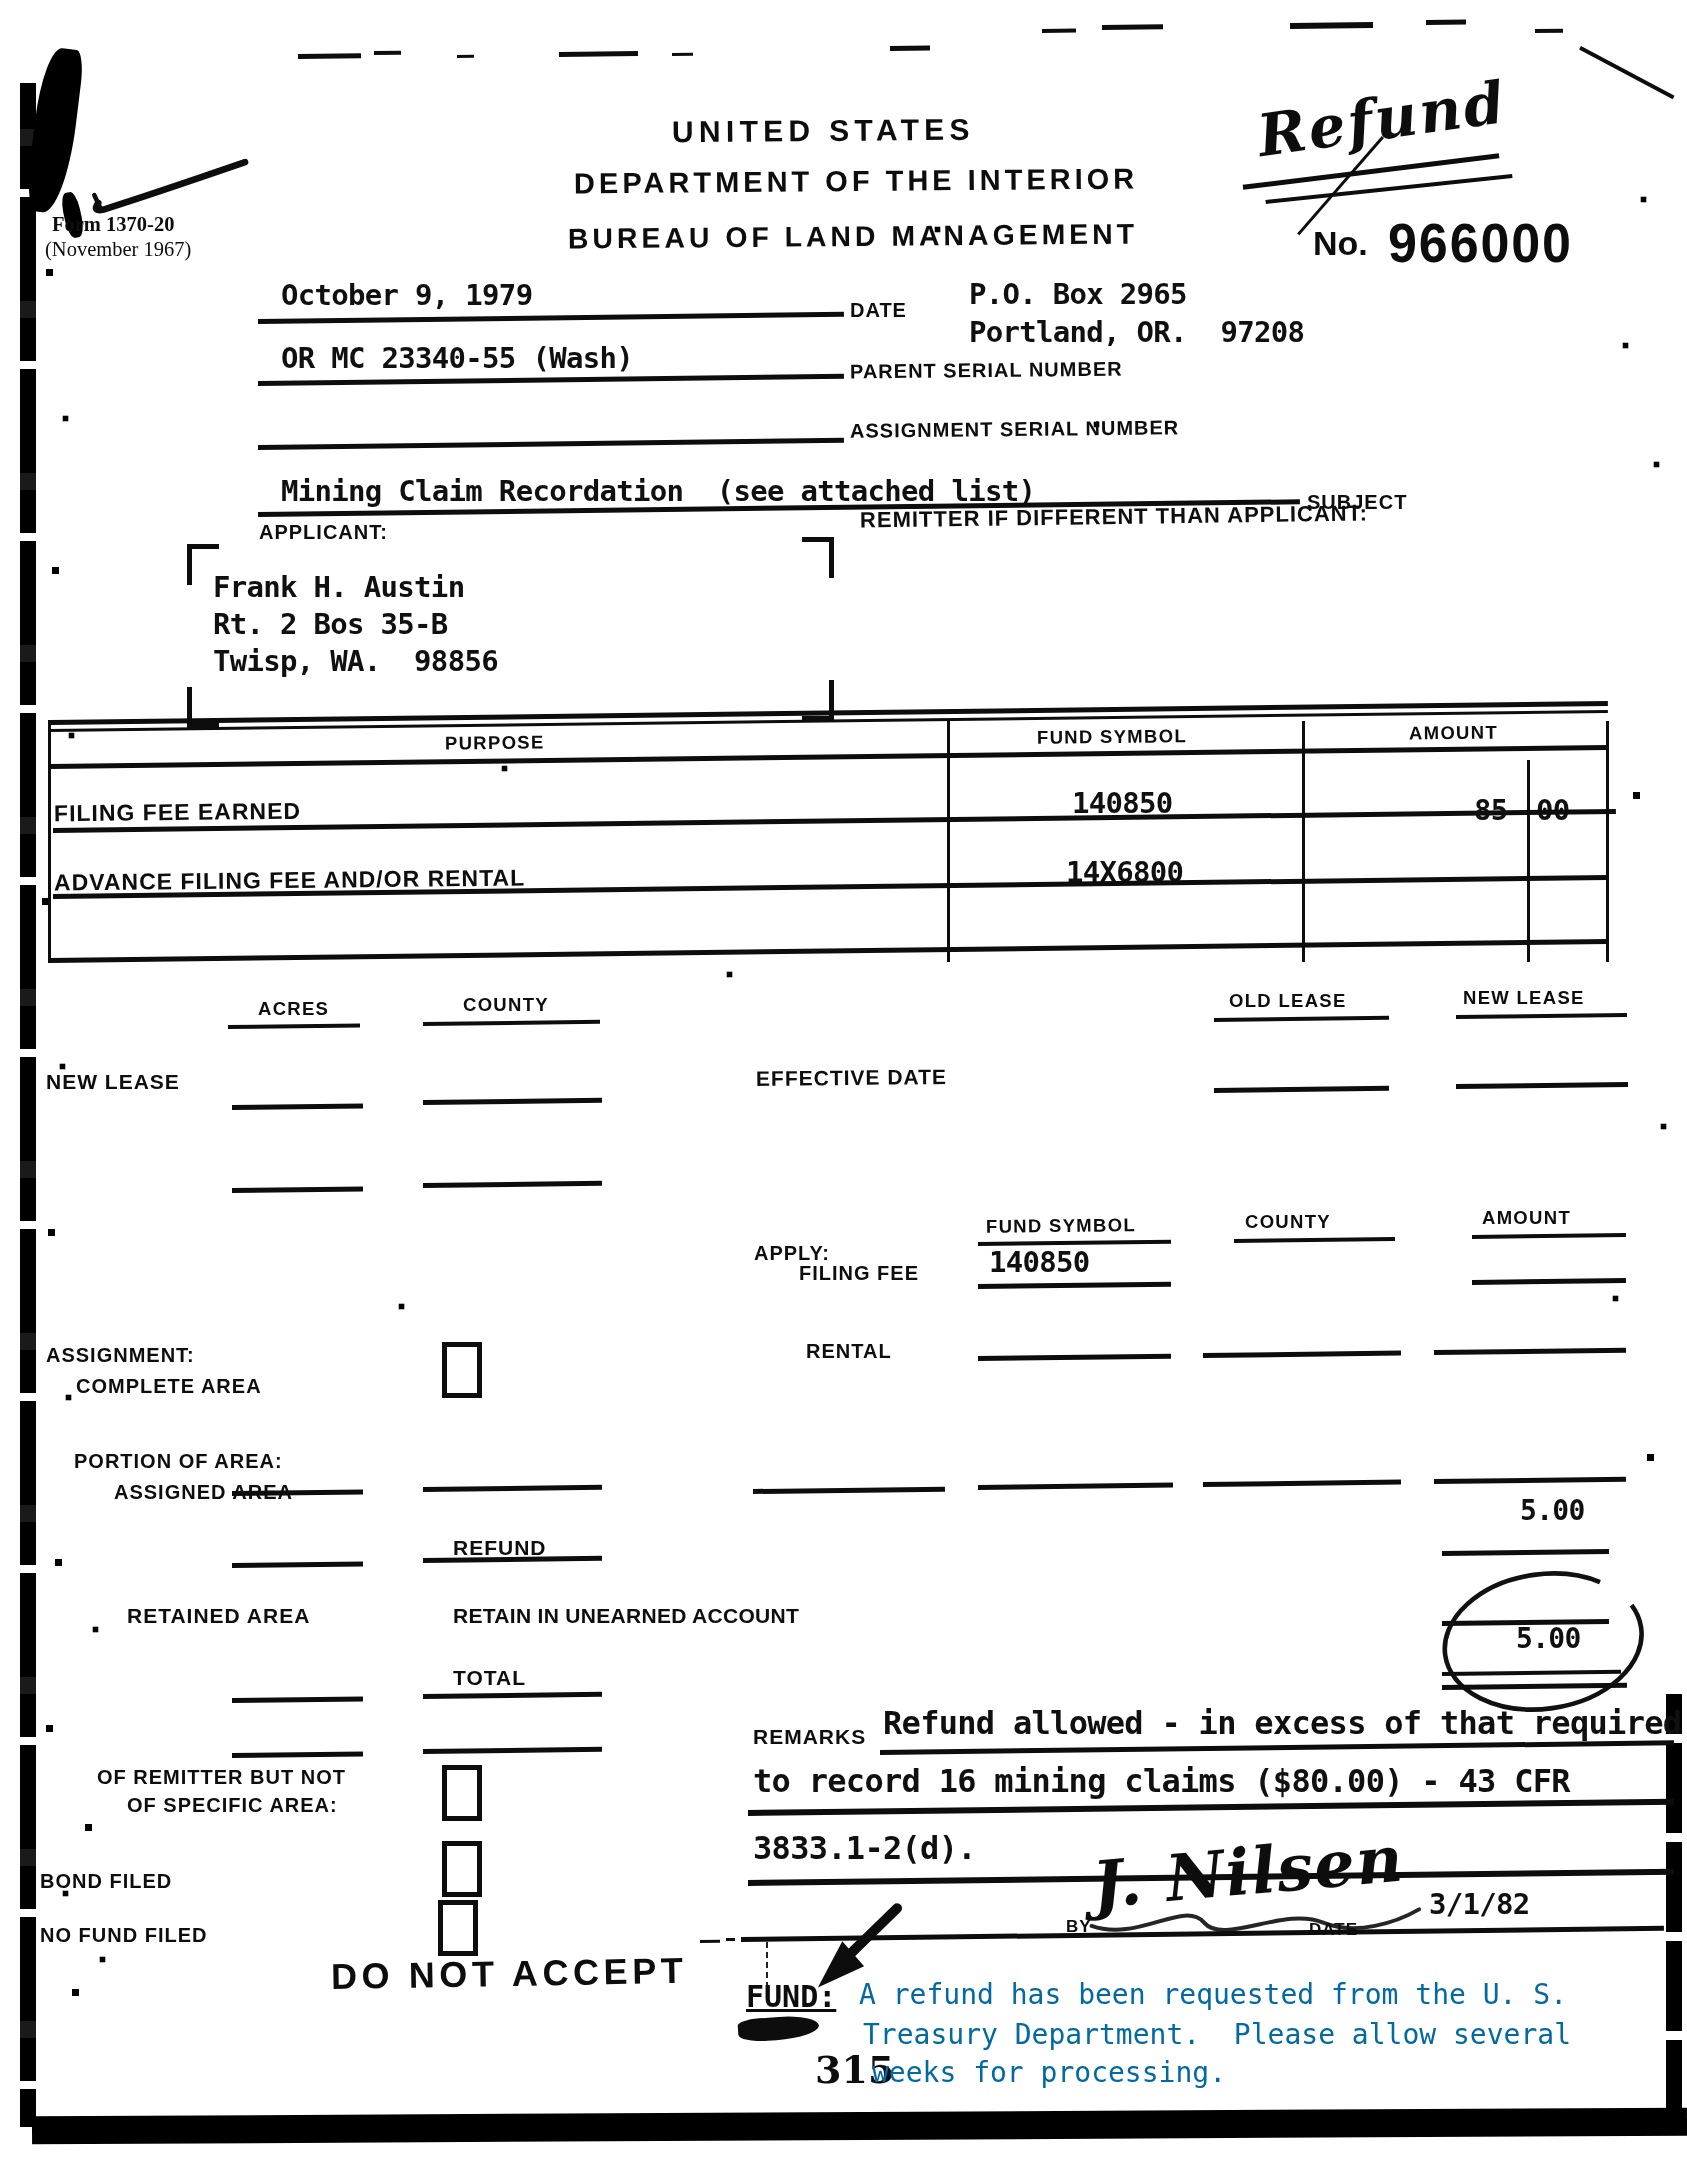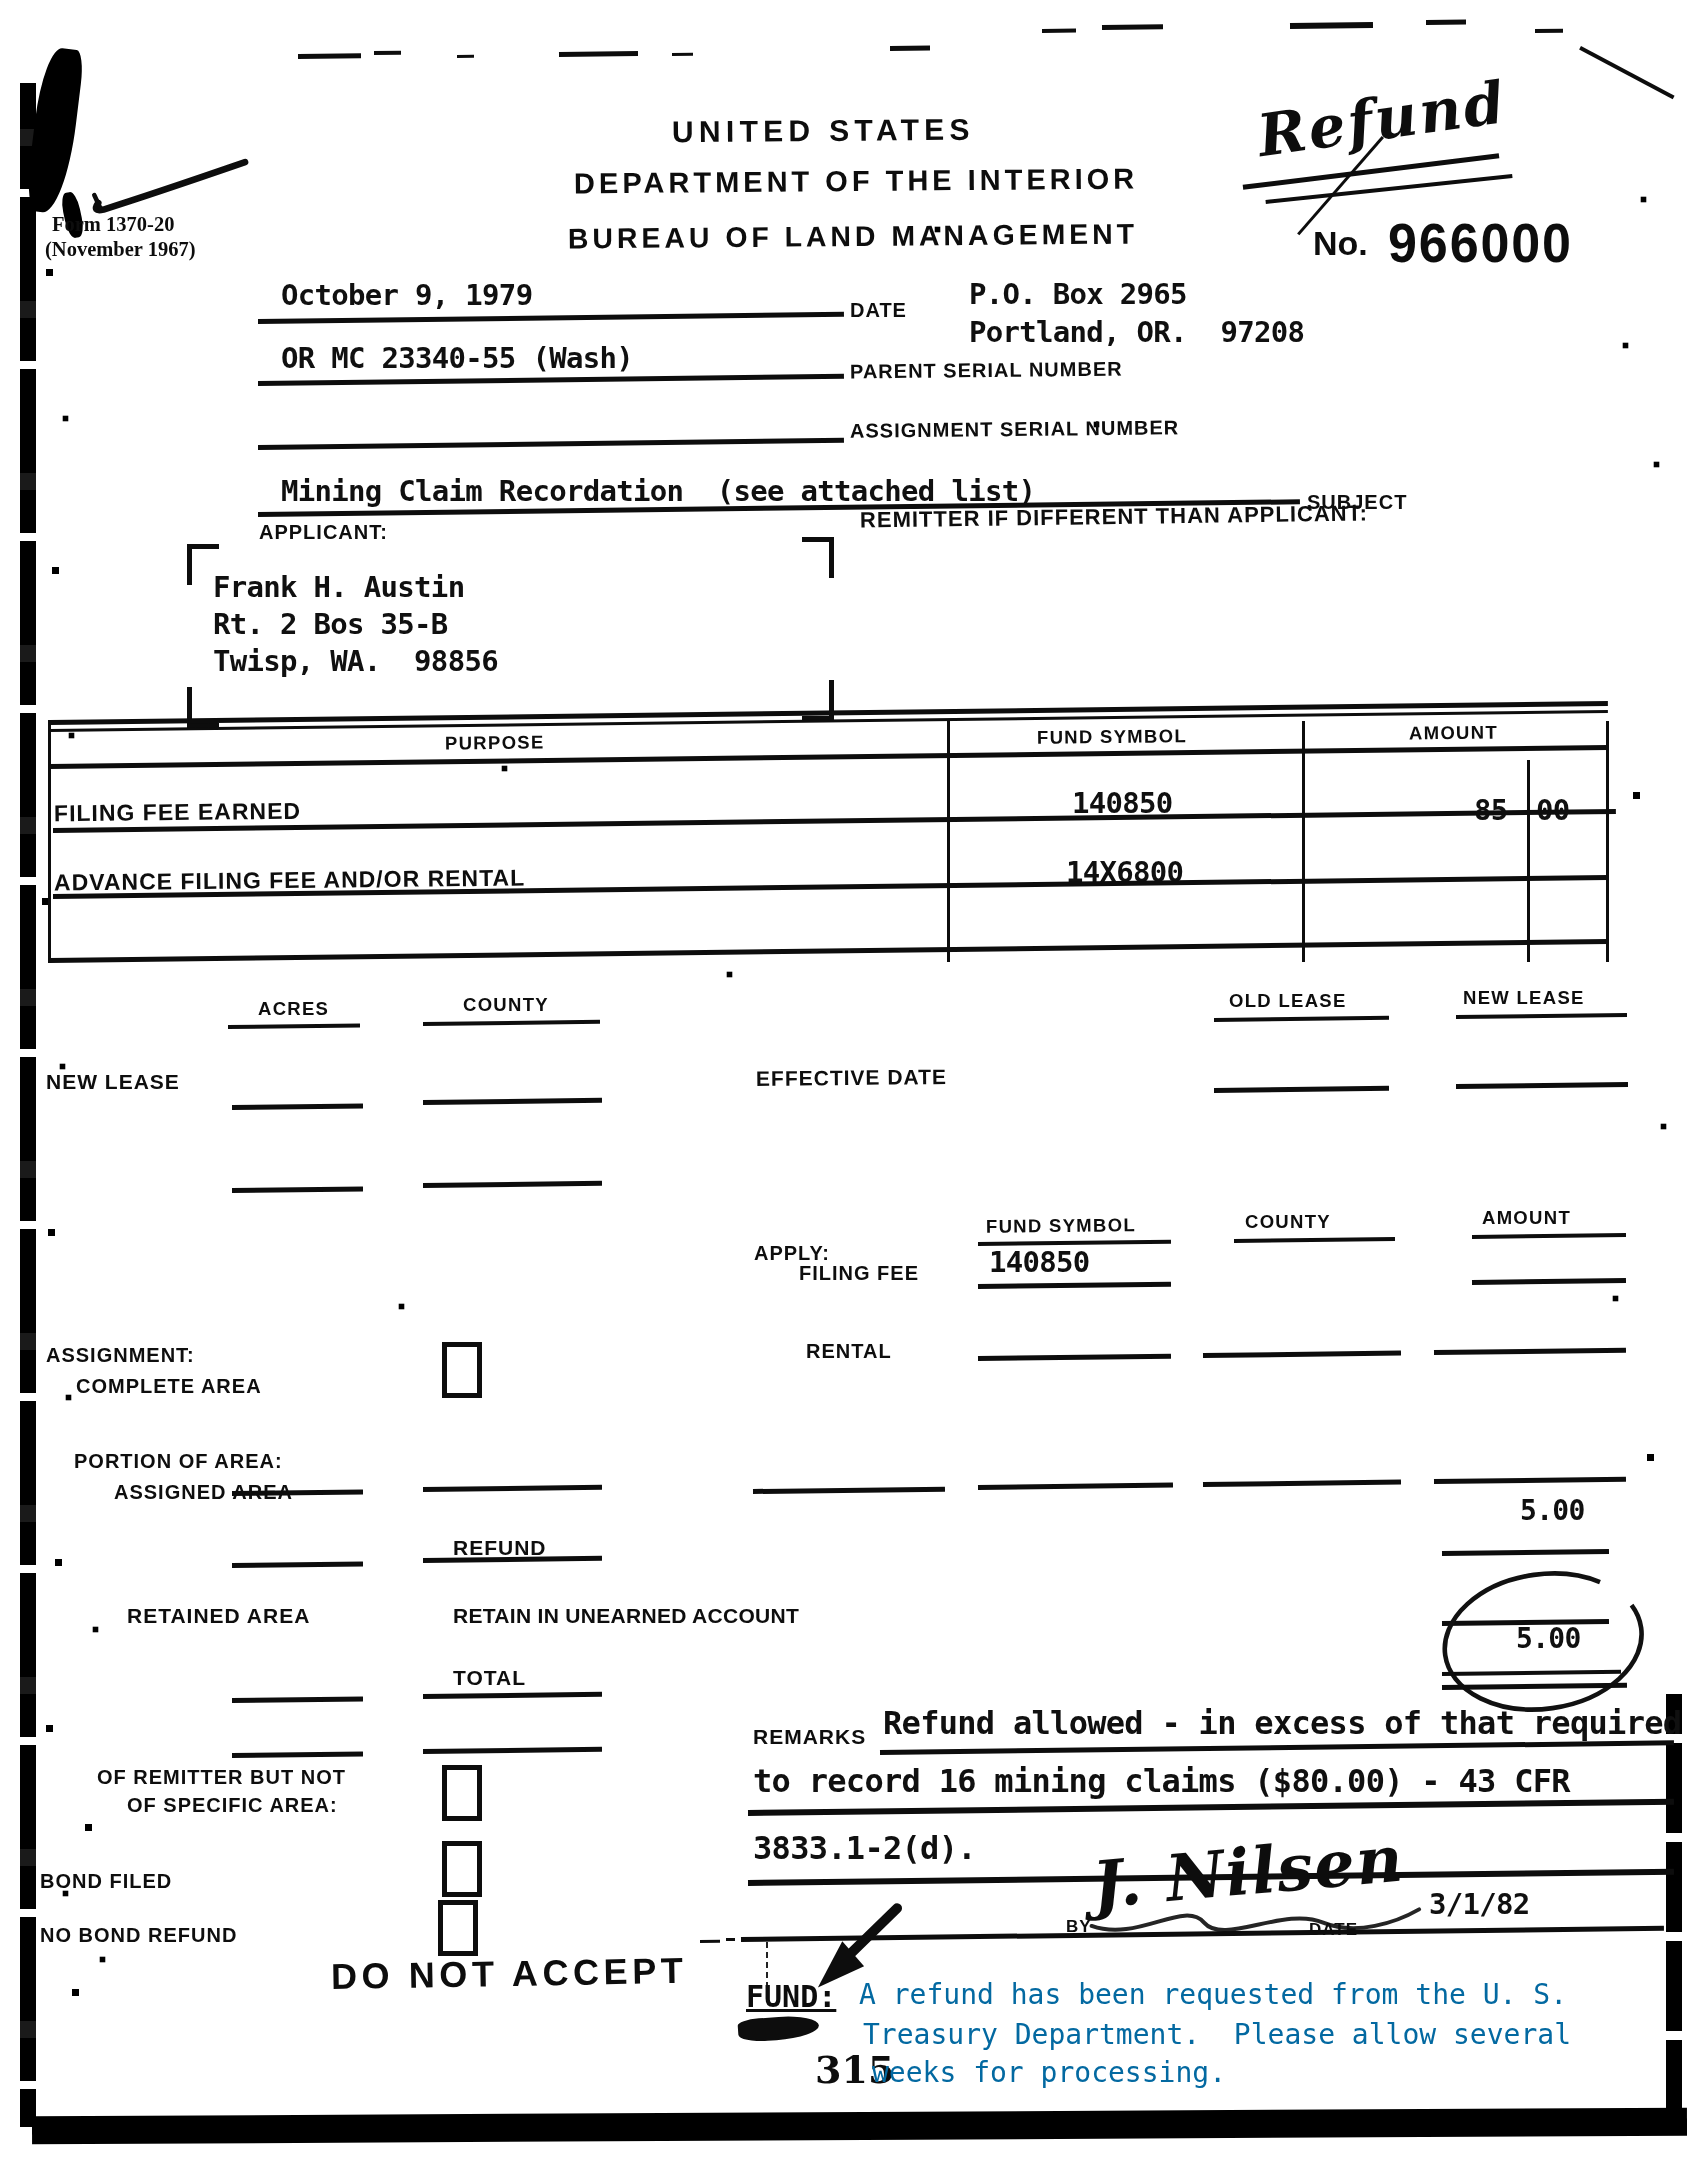--- a/index.html
+++ b/index.html
@@ -56,21 +56,21 @@
   1642px 198px 0 1.3px #000, 1655px 463px 0 1.3px #000, 1635px 794px 0 2px #000, 1662px 1125px 0 1.3px #000,
   1649px 1456px 0 2px #000, 1614px 1297px 0 1.3px #000, 1095px 423px 0 1.3px #000, 728px 973px 0 1.3px #000,
   400px 1305px 0 1.3px #000, 503px 767px 0 1.3px #000, 1624px 344px 0 1.3px #000, 936px 228px 0 1.3px #000;"></div>
 
 <svg style="left:86px;top:149px;" width="172" height="79" viewBox="0 0 260 120">
   <path d="M 18 82 q -10 14 8 10 q 70 -22 215 -72" fill="none" stroke="#0d0d0d" stroke-width="10" stroke-linecap="round"></path>
   <path d="M 12 70 l 10 22" fill="none" stroke="#0d0d0d" stroke-width="7" stroke-linecap="round"></path>
 </svg>
 
 <div class="abs" style="left:52px;top:213px;font-family:'Liberation Serif',serif;font-weight:bold;font-size:20.5px;">Form 1370-20</div>
-<div class="abs" style="left:45px;top:238px;font-family:'Liberation Serif',serif;font-weight:bold;font-size:20.5px;">(November 1967)</div>
+<div class="abs" style="left:45px;top:238px;font-family:'Liberation Serif',serif;font-weight:normal;font-size:20.5px;">(November 1967)</div>
 
 <div class="hdr" style="left:672px;top:114px;font-size:30px;letter-spacing:5.3px;">UNITED STATES</div>
 <div class="hdr" style="left:574px;top:165px;font-size:29px;letter-spacing:4px;">DEPARTMENT OF THE INTERIOR</div>
 <div class="hdr" style="left:568px;top:220px;font-size:28.4px;letter-spacing:4px;">BUREAU OF LAND MANAGEMENT</div>
 
 <div class="abs" style="left:1257px;top:85px;font-family:'DejaVu Serif',serif;font-style:italic;font-weight:bold;font-size:58px;transform:rotate(-8deg);letter-spacing:2.6px;">Refund</div>
 <div class="abs" style="left:1242px;top:169px;width:258px;height:5.3px;background:#0d0d0d;transform:rotate(-7deg);"></div>
 <div class="abs" style="left:1265px;top:187px;width:248px;height:4px;background:#0d0d0d;transform:rotate(-6deg);"></div>
 <div class="abs" style="left:1384px;top:138px;width:129px;height:3.3px;background:#0d0d0d;transform:rotate(131deg);transform-origin:left top;"></div>
 
@@ -222,21 +222,21 @@
 <svg style="left:1085px;top:1886px;" width="344" height="60" viewBox="0 0 520 90">
   <path d="M 10 60 C 80 85 150 20 180 55 C 210 90 300 30 360 55 C 410 75 470 55 505 35" fill="none" stroke="#0d0d0d" stroke-width="6" stroke-linecap="round" opacity="0.9"></path>
 </svg>
 <div class="lbl lbl-sm" style="left:1066px;top:1917px;">BY</div>
 <div class="lbl lbl-sm" style="left:1309px;top:1920px;">DATE</div>
 <div class="typed" style="left:1429px;top:1887px;">3/1/82</div>
 <div class="line" style="left:741px;top:1937px;width:923px;height:5.3px;"></div>
 <div class="line" style="left:700px;top:1940px;width:20px;height:3.3px;"></div>
 <div class="line" style="left:726px;top:1938px;width:9.3px;height:3.3px;"></div>
 
-<div class="lbl" style="left:40px;top:1924px;">NO BOND REFUND</div>
+<div class="lbl" style="left:40px;top:1924px;">NO FUND FILED</div>
 <div class="cb" style="left:438px;top:1900px;"></div>
 
 <div class="abs" style="left:331px;top:1953px;font-weight:bold;font-size:36px;letter-spacing:4.6px;transform:rotate(-1deg);">DO NOT ACCEPT</div>
 
 <div class="abs" style="left:766px;top:1942px;height:46px;border-left:2.6px dashed #222;"></div>
 <svg style="left:806px;top:1900px;" width="99" height="93" viewBox="0 0 150 140">
   <line x1="138" y1="12" x2="52" y2="96" stroke="#0d0d0d" stroke-width="15" stroke-linecap="round"></line>
   <polygon points="18,132 88,100 55,62" fill="#0d0d0d"></polygon>
 </svg>
 <div class="abs" style="left:746px;top:1979px;font-family:'DejaVu Sans Mono',monospace;font-weight:bold;font-size:30px;text-decoration:underline;">FUND:</div>

